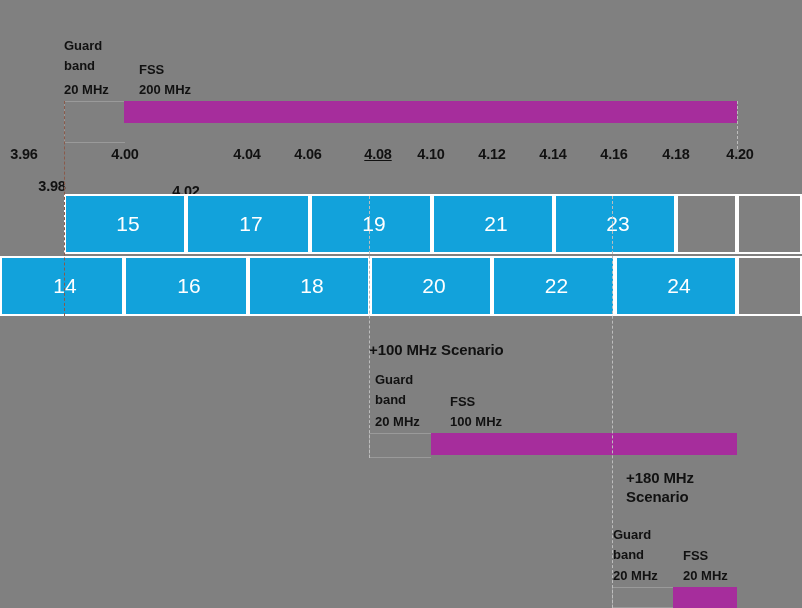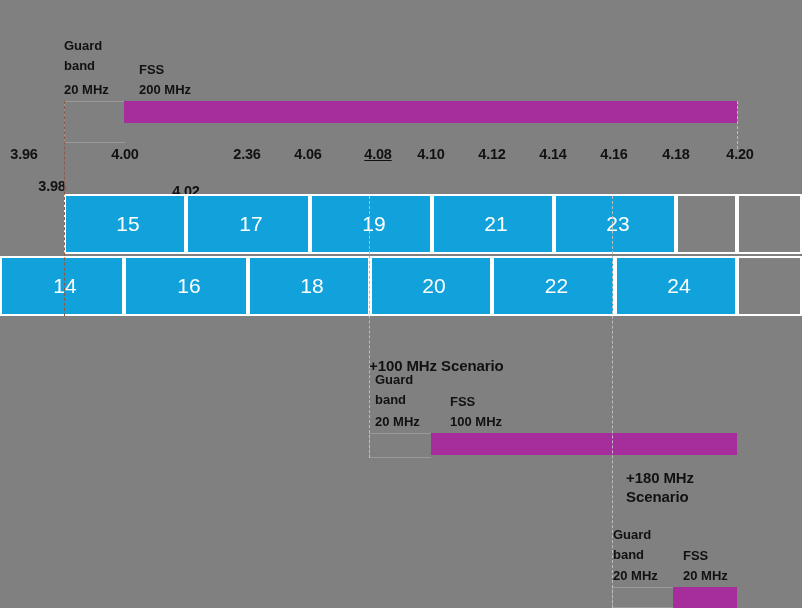--- a/index.html
+++ b/index.html
@@ -109,21 +109,21 @@
 
   <div class="guard-box abs" style="left:64px; top:101px; width:61px; height:42px;"></div>
 
   <div class="fss-bar abs" style="left:124px; top:101px; width:613px; height:22px;"></div>
 
   <div class="axis-row">
     <div class="tick" style="left:-4px;  width:56px;">3.96</div>
     <div class="tick" style="left:24px;  width:56px;margin-top:32px;">3.98</div>
     <div class="tick" style="left:97px;  width:56px;">4.00</div>
     <div class="tick" style="left:158px; width:56px;margin-top:37px;">4.02</div>
-    <div class="tick" style="left:219px; width:56px;">2.36</div>
+    <div class="tick" style="left:219px; width:56px;">4.04</div>
     <div class="tick" style="left:280px; width:56px;">4.06</div>
     <div class="tick" style="left:350px; width:56px;text-decoration:underline;">4.08</div>
     <div class="tick" style="left:403px; width:56px;">4.10</div>
     <div class="tick" style="left:464px; width:56px;">4.12</div>
     <div class="tick" style="left:525px; width:56px;">4.14</div>
     <div class="tick" style="left:586px; width:56px;">4.16</div>
     <div class="tick" style="left:648px; width:56px;">4.18</div>
     <div class="tick" style="left:712px; width:56px;">4.20</div>
   </div>
 
@@ -140,21 +140,21 @@
   <div class="chan-row" style="top:256px;">
     <div class="blk blue" style="left:0px;   width:124px;">14</div>
     <div class="blk blue" style="left:124px; width:124px;">16</div>
     <div class="blk blue" style="left:248px; width:122px;">18</div>
     <div class="blk blue" style="left:370px; width:122px;">20</div>
     <div class="blk blue" style="left:492px; width:123px;">22</div>
     <div class="blk blue" style="left:615px; width:122px;">24</div>
     <div class="blk empty" style="left:737px; width:65px;"></div>
   </div>
 
-  <div class="sect-title abs" style="left:369px; top:356px;">+100 MHz Scenario</div>
+  <div class="sect-title abs" style="left:369px; top:340px;">+100 MHz Scenario</div>
 
   <div class="ann abs" style="left:375px; top:370px; width:70px;">Guard
 band</div>
   <div class="ann abs" style="left:375px; top:412px; width:75px;">20 MHz</div>
 
   <div class="ann abs" style="left:450px; top:392px;">FSS</div>
   <div class="ann abs" style="left:450px; top:412px;">100 MHz</div>
 
   <div class="guard-box abs" style="left:369px; top:433px; width:62px; height:25px;"></div>
 

